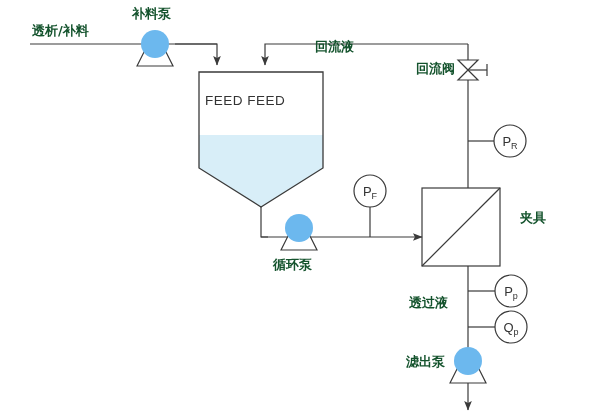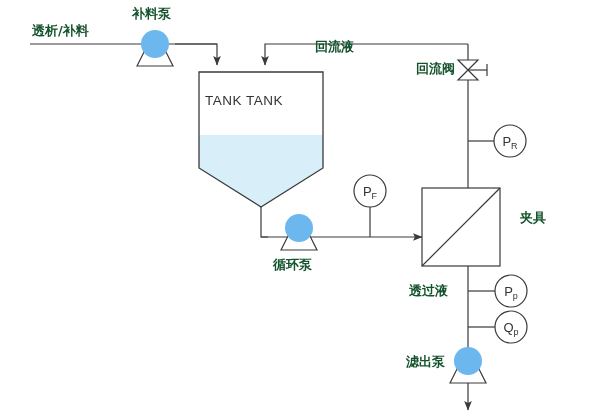--- a/index.html
+++ b/index.html
@@ -156,23 +156,23 @@
   </svg>
 
   <div class="lbl lbl-cn" style="left:32px; top:24px;">透析/补料</div>
 
   <div class="lbl lbl-cn" style="left:132px; top:7px;">补料泵</div>
 
   <div class="lbl lbl-cn" style="left:300px; top:40px;margin-left:15px;">回流液</div>
 
   <div class="lbl lbl-cn" style="left:416px; top:62px;">回流阀</div>
 
-  <div class="lbl lbl-tank" style="left:205px; top:94px;">TANK TANK</div>
+  <div class="lbl lbl-tank" style="left:205px; top:94px;">FEED FEED</div>
 
   <div class="lbl lbl-cn" style="left:273px; top:258px;">循环泵</div>
 
   <div class="lbl lbl-cn" style="left:520px; top:211px;">夹具</div>
 
-  <div class="lbl lbl-cn" style="left:409px; top:284px;text-align:right;">透过液</div>
+  <div class="lbl lbl-cn" style="left:409px; top:296px;text-align:right;">透过液</div>
 
   <div class="lbl lbl-cn" style="left:390px; top:355px;margin-left:16px;">滤出泵</div>
 
 </div>
 
 </body></html>

